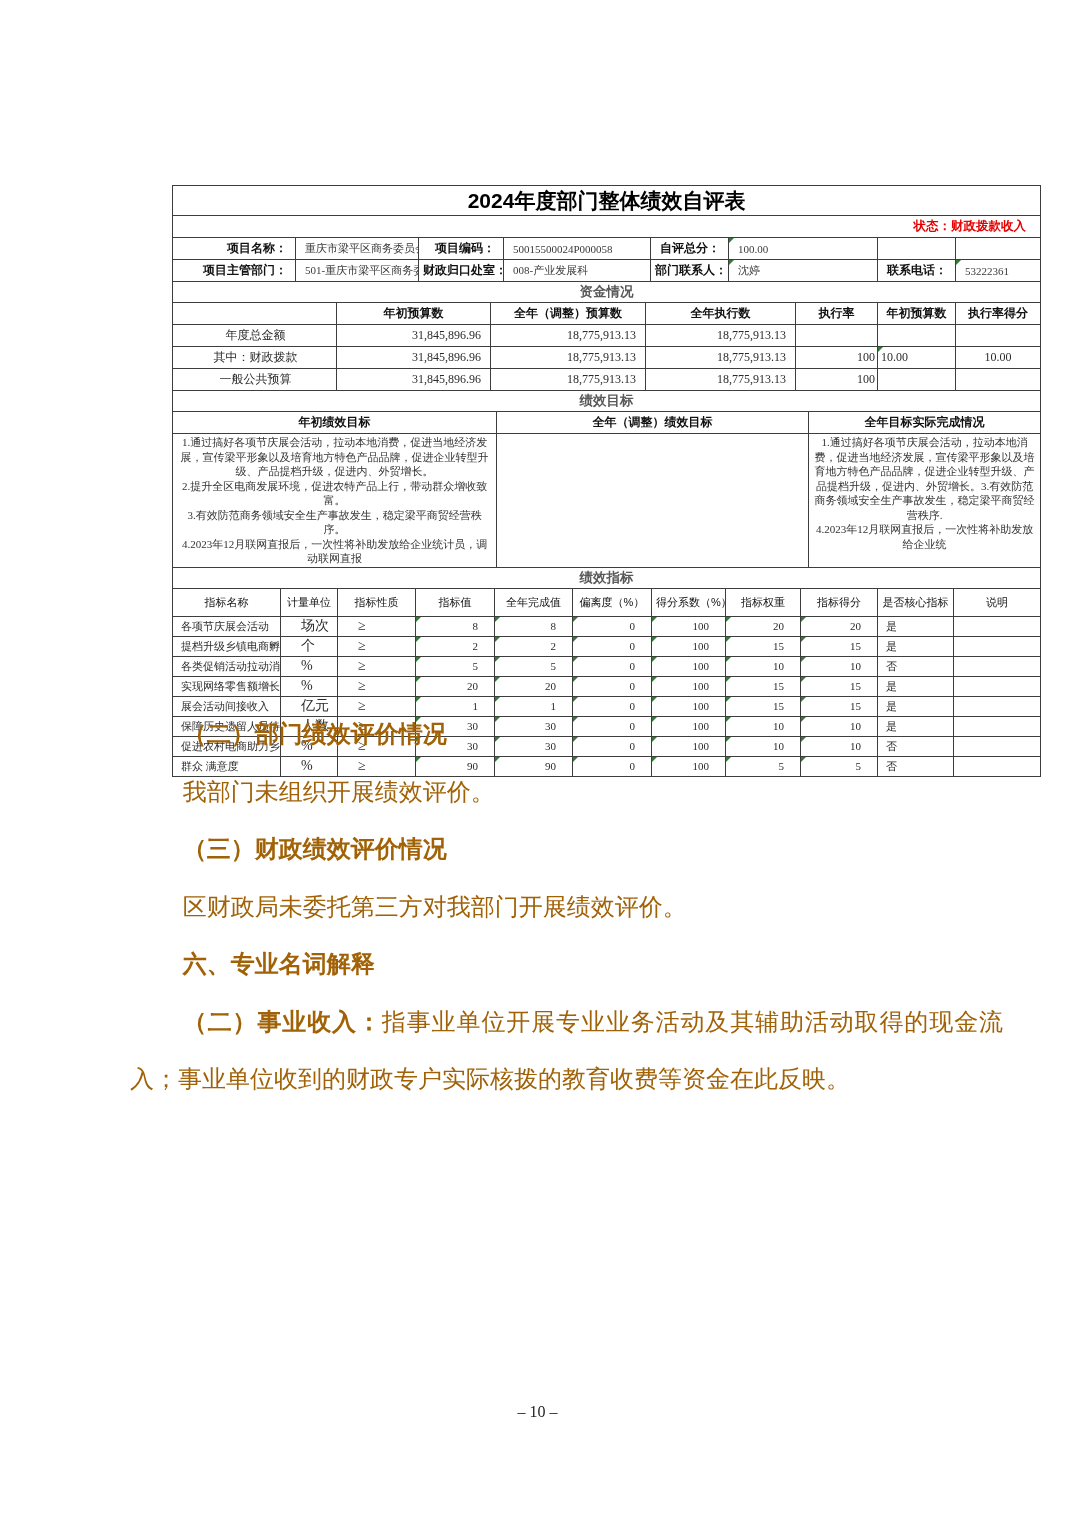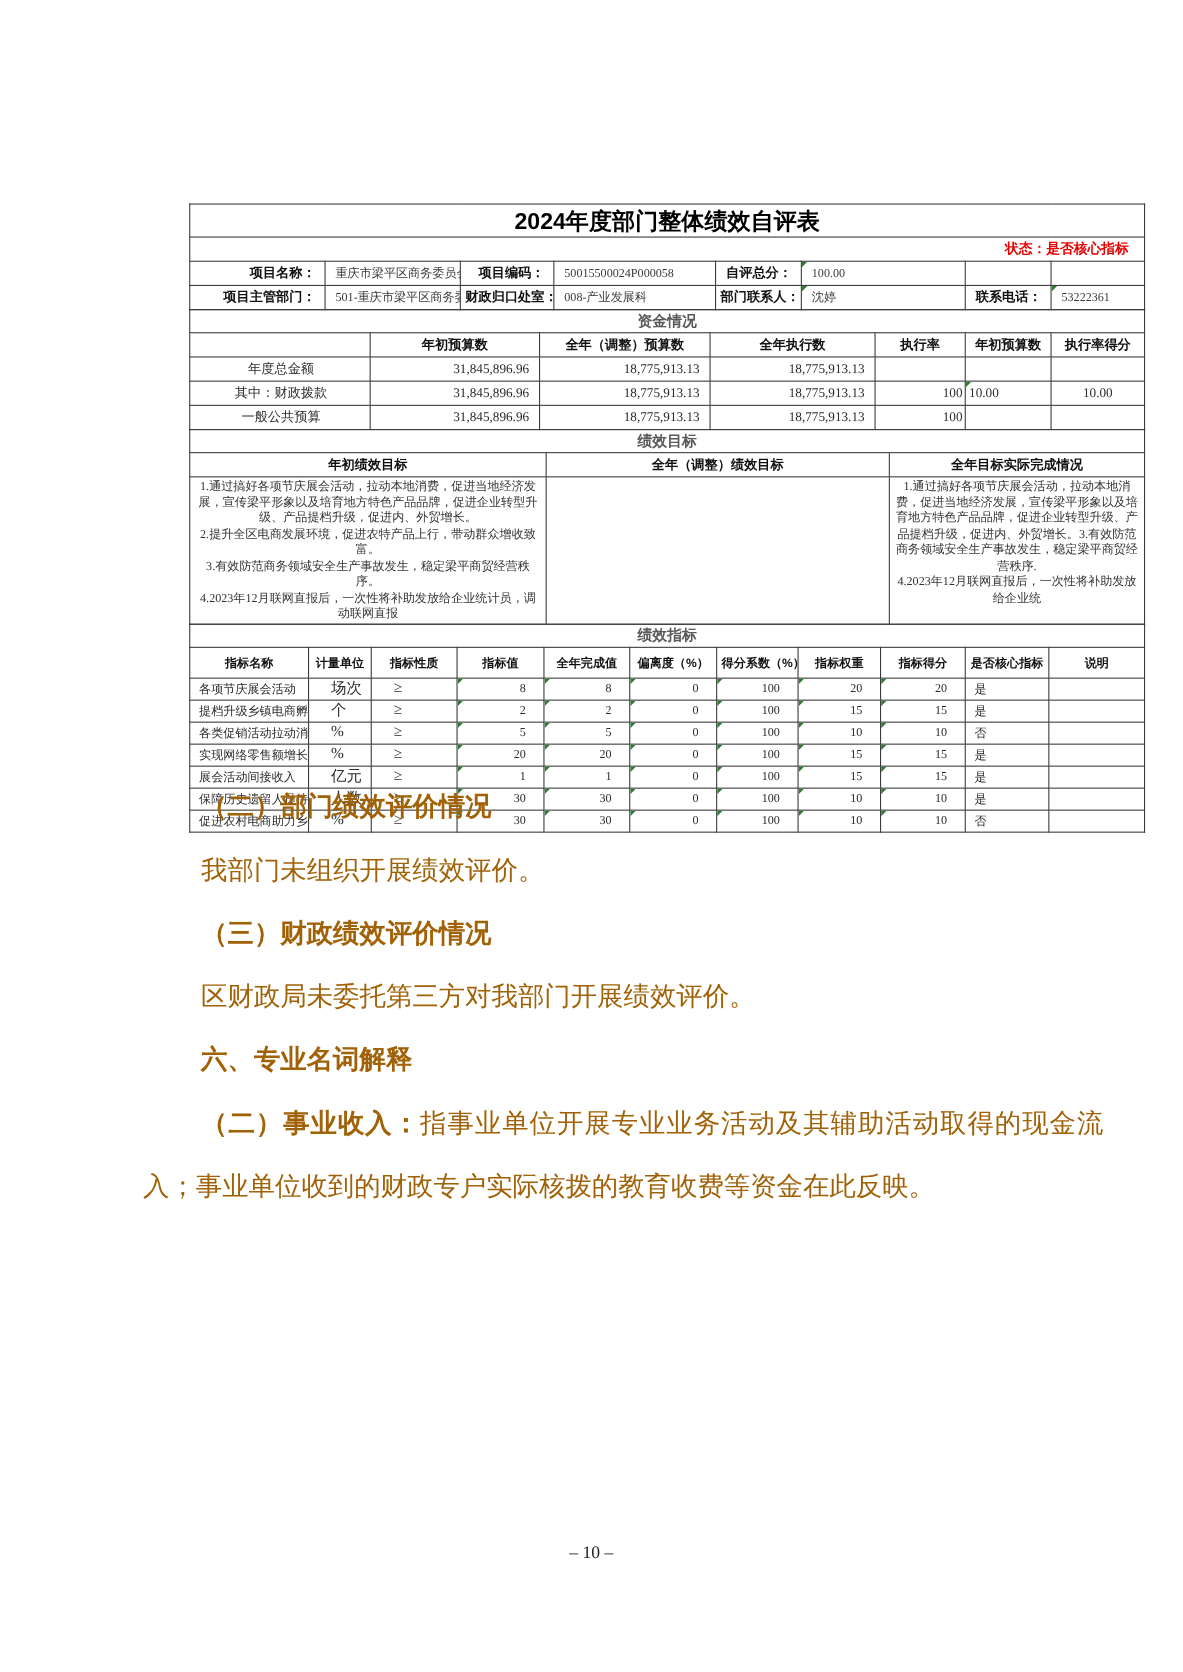--- a/index.html
+++ b/index.html
@@ -25,21 +25,21 @@
            font-size: 13.5px; font-family: "Liberation Sans", "DejaVu Sans", sans-serif; }
   td.hdr { font-weight: bold; text-align: center; font-size: 12px; color: #111;
            font-family: "Liberation Sans", "DejaVu Sans", sans-serif; }
   td.flabel { text-align: center; padding-left: 6px; font-size: 12px; }
   td.fnum  { text-align: right; padding-right: 9px; font-size: 12px; }
   td.rate  { text-align: right; padding-right: 2px; font-size: 12px; }
   td.wt    { text-align: left;  padding-left: 3px; font-size: 12px; }
   td.tc    { text-align: center; }
   td.goal  { vertical-align: top; white-space: pre-line; font-size: 11px;
              line-height: 14.5px; height: 62px; padding: 1px 4px; color:#333;text-align:center; }
-  td.ihdr  { font-weight: bold; text-align: center; font-size: 11px; height: 28px;
+  td.ihdr  { font-weight: normal; text-align: center; font-size: 11px; height: 28px;
              color:#111; font-family: "Liberation Sans", "DejaVu Sans", sans-serif; }
   td.iname { text-align: left; padding-left: 8px; font-size: 11px; height: 20px; }
   td.icell { text-align: left; font-size: 14px; height: 20px; padding-left: 20px; }
   td.inum  { text-align: right; padding-right: 16px; font-size: 11px; height: 20px; }
   td.icore { text-align: left; padding-left: 8px; font-size: 11px; height: 20px; }
   td.gm::before { content:""; position:absolute; top:0; left:0; width:0; height:0;
                   border-top: 5px solid #2e7d32; border-right: 5px solid transparent; }
 
   
   .bodytext { position: absolute; left: 130px; top: 706px; width: 873px;
@@ -65,21 +65,21 @@
       <col style="width:78px">
         <col style="width:149px">
         <col style="width:78px">
         <col style="width:85px">
     </colgroup>
     <tbody>
         <tr>
           <td class="title" colspan="8">2024年度部门整体绩效自评表</td>
         </tr>
     <tr>
-          <td class="status" colspan="8"><span>状态：是否核心指标</span></td>
+          <td class="status" colspan="8"><span>状态：财政拨款收入</span></td>
         </tr>
     <tr>
       <td class="lbl">项目名称：</td>
       <td class="val">重庆市梁平区商务委员会整体</td>
       <td class="lbl">项目编码：</td>
       <td class="val">50015500024P000058</td>
       <td class="lbl">自评总分：</td>
       <td class="val gm">100.00</td>
       <td></td>
       <td></td>
@@ -292,20 +292,33 @@
       <td class="icell">≥</td>
       <td class="inum gm">30</td>
       <td class="inum gm">30</td>
       <td class="inum gm">0</td>
       <td class="inum gm">100</td>
       <td class="inum gm">10</td>
       <td class="inum gm">10</td>
       <td class="icore">否</td>
       <td class="icell"></td>
     </tr>
+    <tr>
+      <td class="iname">群众 满意度</td>
+      <td class="icell">%</td>
+      <td class="icell">≥</td>
+      <td class="inum gm">90</td>
+      <td class="inum gm">90</td>
+      <td class="inum gm">0</td>
+      <td class="inum gm">100</td>
+      <td class="inum gm">5</td>
+      <td class="inum gm">5</td>
+      <td class="icore">否</td>
+      <td class="icell"></td>
+    </tr>
   </tbody>
     </table>
 </div>
 
 <div class="bodytext">
   <div class="blk b">（二）部门绩效评价情况</div>
   <div class="blk">我部门未组织开展绩效评价。</div>
   <div class="blk b">（三）财政绩效评价情况</div>
   <div class="blk">区财政局未委托第三方对我部门开展绩效评价。</div>
   <div class="blk b">六、专业名词解释</div>

